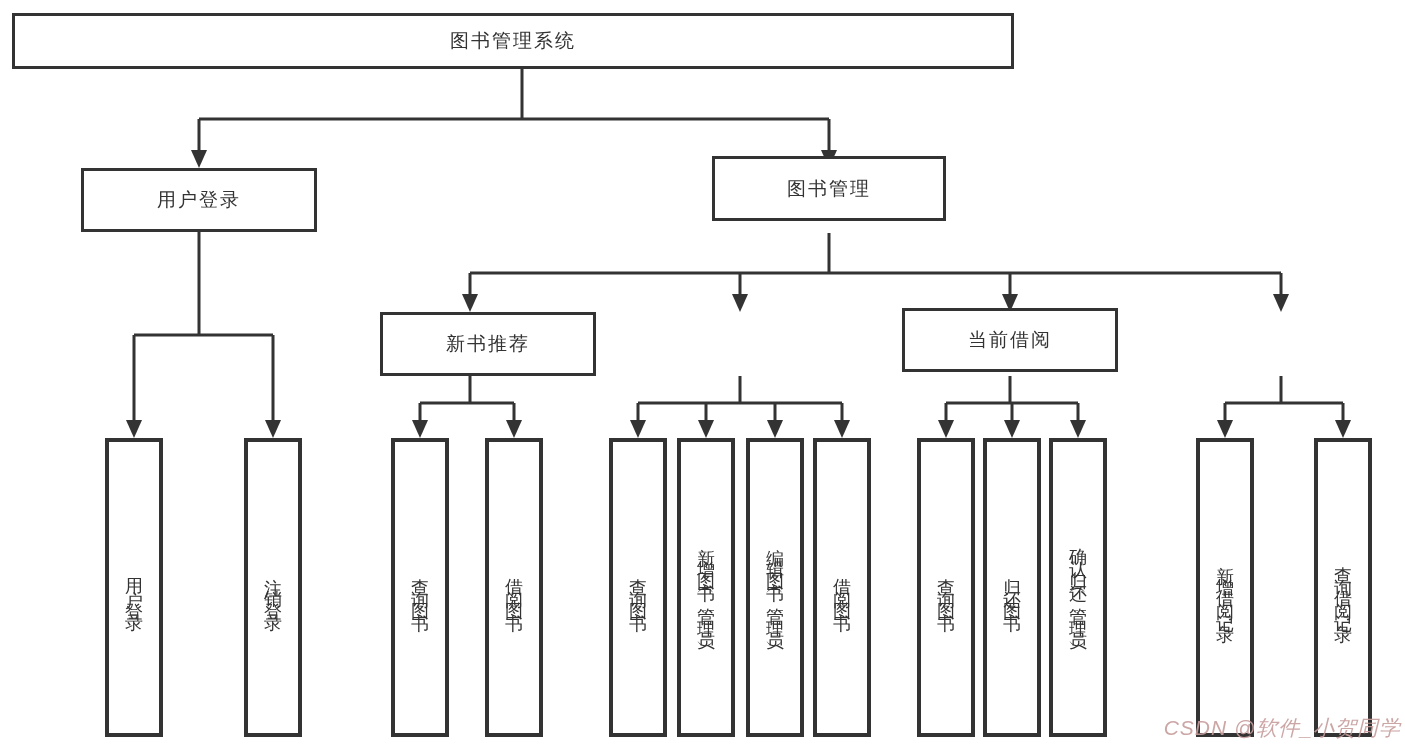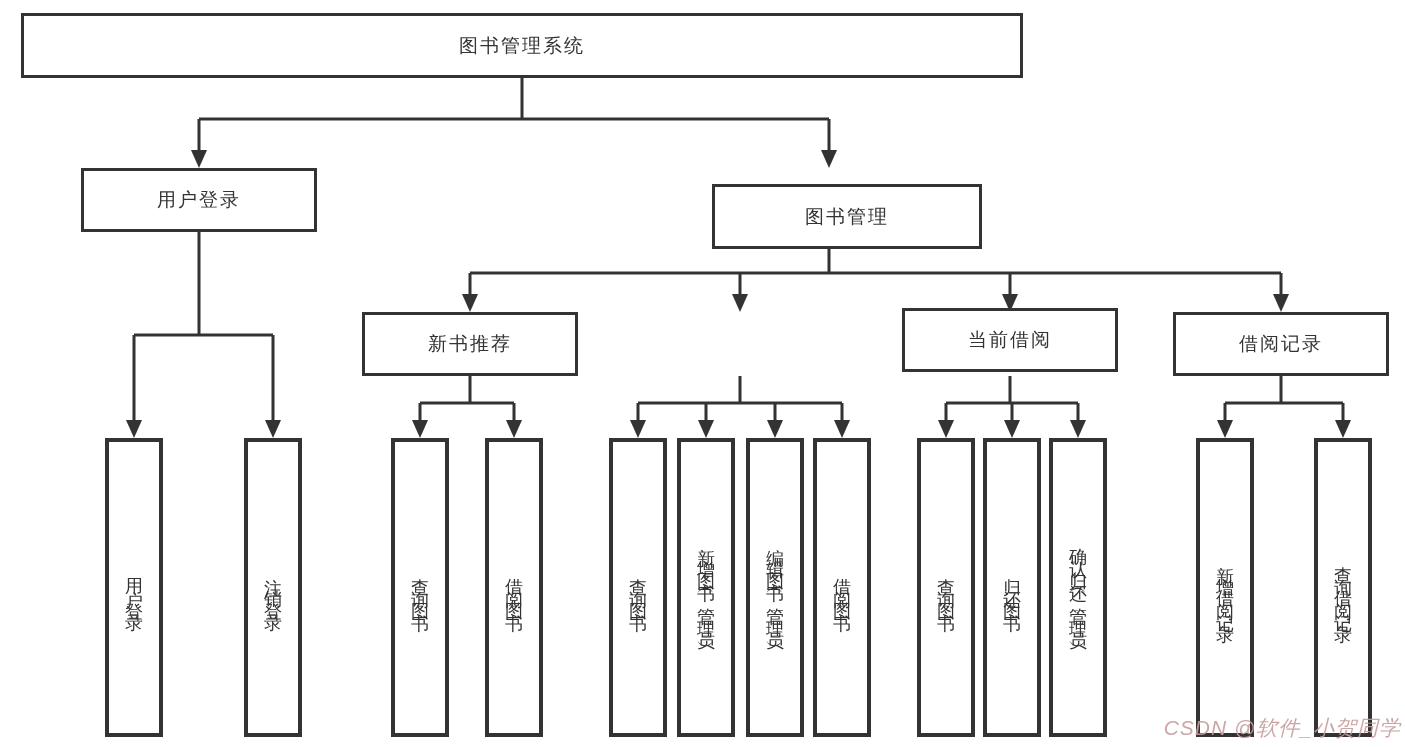--- a/index.html
+++ b/index.html
@@ -116,39 +116,36 @@
         <polygon points="767,420 783,420 775,438"></polygon>
         <polygon points="834,420 850,420 842,438"></polygon>
         <polygon points="938,420 954,420 946,438"></polygon>
         <polygon points="1004,420 1020,420 1012,438"></polygon>
         <polygon points="1070,420 1086,420 1078,438"></polygon>
         <polygon points="1217,420 1233,420 1225,438"></polygon>
         <polygon points="1335,420 1351,420 1343,438"></polygon>
       </g>
   </svg>
 
-  <div class="hbox" style="left:21px;top:13px;width:1002px;height:65px">
+  <div class="hbox" style="left:12px;top:13px;width:1002px;height:56px">
     <span class="lbl">图书管理系统</span>
   </div>
 
   <div class="hbox" style="left:81px;top:168px;width:236px;height:64px">
     <span class="lbl">用户登录</span>
   </div>
-  <div class="hbox" style="left:712px;top:184px;width:270px;height:65px">
+  <div class="hbox" style="left:712px;top:156px;width:234px;height:65px">
     <span class="lbl">图书管理</span>
   </div>
 
-  <div class="hbox" style="left:362px;top:312px;width:216px;height:64px">
+  <div class="hbox" style="left:380px;top:312px;width:216px;height:64px">
     <span class="lbl">新书推荐</span>
   </div>
   <div class="hbox" style="left:902px;top:308px;width:216px;height:64px">
     <span class="lbl">当前借阅</span>
-  </div>
-  <div class="hbox" style="left:1173px;top:312px;width:216px;height:64px">
-    <span class="lbl">借阅记录</span>
   </div>
 
   <div class="vbox" style="left:105px">
     <span class="vlbl">用户登录</span>
   </div>
   <div class="vbox" style="left:244px">
     <span class="vlbl">注销登录</span>
   </div>
 
   <div class="vbox" style="left:391px">

